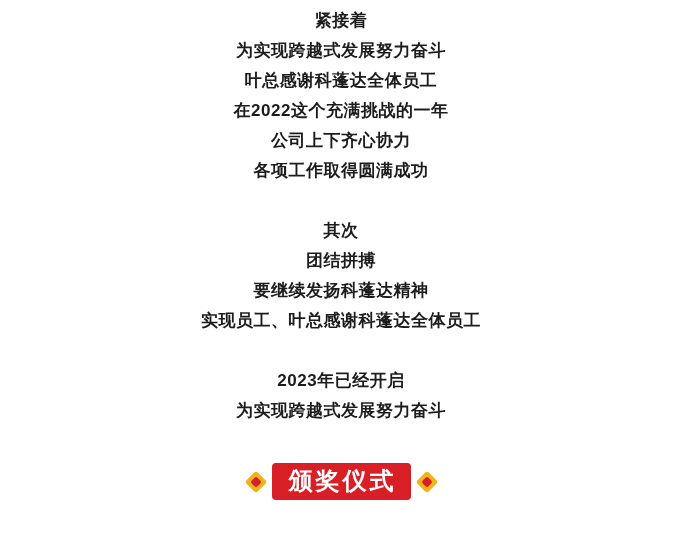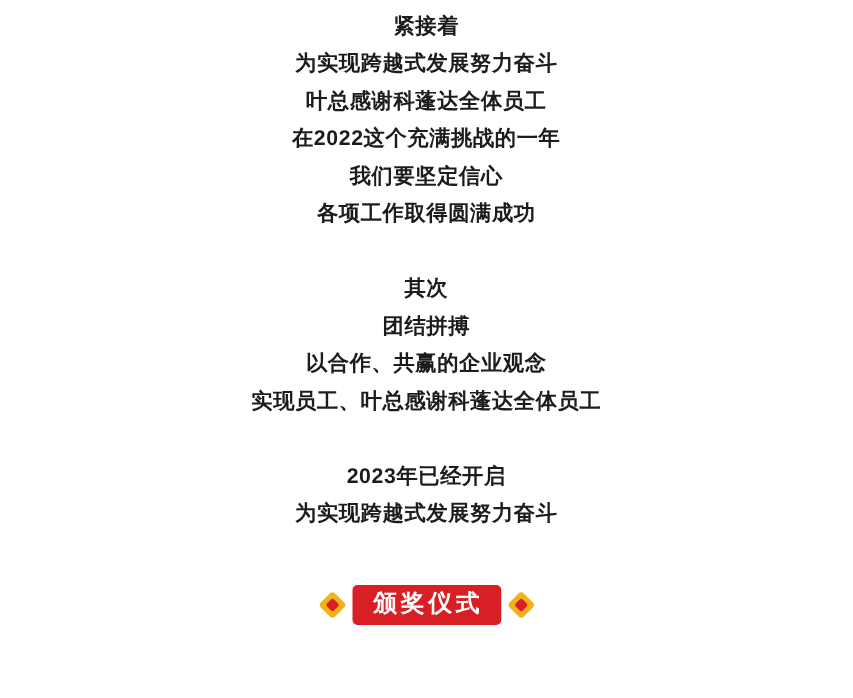--- a/index.html
+++ b/index.html
@@ -40,21 +40,21 @@
     right: 0;
     bottom: 14px;
     display: flex;
     align-items: center;
     justify-content: center;
     gap: 6px;
   }
   .badge {
     background: #d81f26;
     color: #ffffff;
-    font-size: 19px;
+    font-size: 24px;
     font-weight: bold;
     letter-spacing: 3px;
     padding: 6px 14px 7px 17px;
     border-radius: 4px;
     line-height: 1;
     display: inline-block;
   }
   .diamond {
     width: 20px;
     height: 20px;
@@ -85,30 +85,30 @@
 </head>
 <body>
 
 <div class="page">
 
   <div class="block">
     <div class="line">紧接着</div>
     <div class="line">为实现跨越式发展努力奋斗</div>
     <div class="line">叶总感谢科蓬达全体员工</div>
     <div class="line">在2022这个充满挑战的一年</div>
-    <div class="line">我们要坚定信心</div>
+    <div class="line">公司上下齐心协力</div>
     <div class="line">各项工作取得圆满成功</div>
   </div>
 
   <div class="spacer-lg"></div>
 
   <div class="block">
     <div class="line">其次</div>
     <div class="line">团结拼搏</div>
-    <div class="line">以合作、共赢的企业观念</div>
+    <div class="line">要继续发扬科蓬达精神</div>
     <div class="line">实现员工、叶总感谢科蓬达全体员工</div>
   </div>
 
   <div class="spacer-md"></div>
 
   <div class="block">
     <div class="line">2023年已经开启</div>
     <div class="line">为实现跨越式发展努力奋斗</div>
   </div>
 

